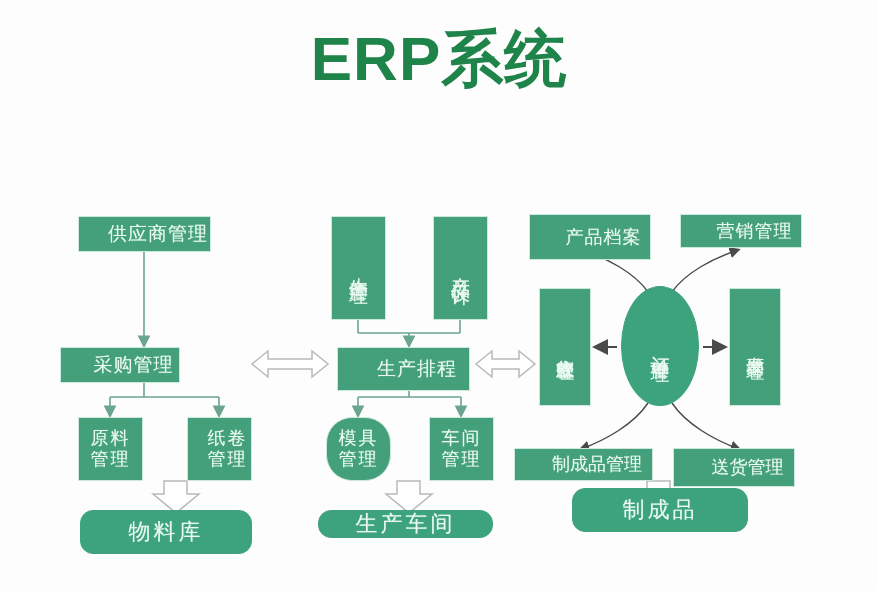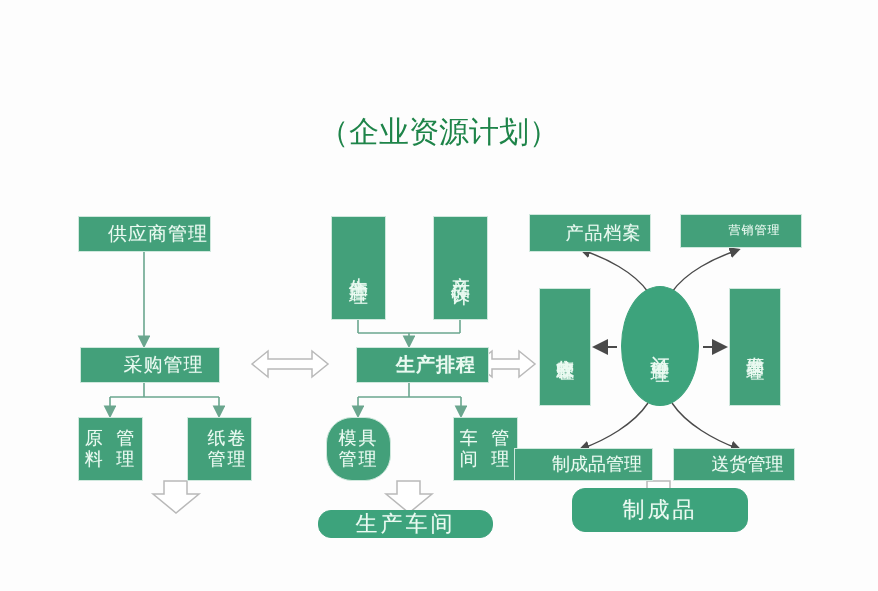--- a/index.html
+++ b/index.html
@@ -53,21 +53,21 @@
     writing-mode:vertical-rl;text-orientation:upright;
     font-size:19px;letter-spacing:3px;
   }
   svg{position:absolute;left:0;top:0;width:878px;height:591px;overflow:visible;}
 </style>
 </head>
 <body>
 
 <div id="canvas">
 
-  <div class="subtitle">（企业资源计划）</div>
+  <div class="title">ERP系统</div>
 
   <svg viewBox="0 0 878 591">
     <defs>
       <marker id="tri" markerWidth="10" markerHeight="10" refX="6" refY="4" orient="auto">
         <path d="M0,0 L8,4 L0,8 Z" fill="#6aa68e"></path>
       </marker>
       <marker id="tri-dark" markerWidth="10" markerHeight="10" refX="6" refY="4" orient="auto">
         <path d="M0,0 L8,4 L0,8 Z" fill="#4a4a4a"></path>
       </marker>
     </defs>
@@ -136,86 +136,89 @@
 
     <g>
       <path d="M647,481 L670,481 L670,494 L682,494 L659,513 L636,494 L647,494 Z" fill="#ffffff" stroke="#b9b9b9" stroke-width="1.5"></path>
     </g>
   </svg>
 
   <div class="node h" style="left:78px;top:216px;width:133px;height:36px;">
     <span>供应商管理</span>
   </div>
 
-  <div class="node h" style="left:80px;top:347px;width:140px;height:36px;text-align:right;">
+  <div class="node h" style="left:60px;top:347px;width:120px;height:36px;text-align:right;">
     <span>采购管理</span>
   </div>
 
-  <div class="node two" style="left:78px;top:417px;width:65px;height:64px;flex-direction:row;">
+  <div class="node two" style="left:78px;top:417px;width:65px;height:64px;flex-direction:column;">
     <span>原料</span>
     <span>管理</span>
   </div>
 
   <div class="node two" style="left:187px;top:417px;width:65px;height:64px;flex-direction:column;padding-left:16px;">
     <span>纸卷</span>
     <span>管理</span>
   </div>
 
+  <div class="node round" style="left:80px;top:510px;width:172px;height:44px;">
+    <span>物料库</span>
+  </div>
 
   <div class="node v" style="left:331px;top:216px;width:55px;height:104px;">
     <span>生产管理</span>
   </div>
 
   <div class="node v" style="left:433px;top:216px;width:55px;height:104px;">
     <span>产品设计</span>
   </div>
 
-  <div class="node h" style="left:356px;top:347px;width:133px;height:36px;font-weight:bold;">
+  <div class="node h" style="left:337px;top:347px;width:133px;height:44px;">
     <span>生产排程</span>
   </div>
 
   <div class="node two" style="left:326px;top:417px;width:65px;height:64px;flex-direction:column;border-radius:26px;">
     <span>模具</span>
     <span>管理</span>
   </div>
 
-  <div class="node two" style="left:429px;top:417px;width:65px;height:64px;flex-direction:row;margin-left:24px;">
+  <div class="node two" style="left:429px;top:417px;width:65px;height:64px;flex-direction:column;">
     <span>车间</span>
     <span>管理</span>
   </div>
 
   <div class="node round" style="left:318px;top:510px;width:175px;height:28px;">
     <span>生产车间</span>
   </div>
 
-  <div class="node h" style="left:529px;top:214px;width:122px;height:38px;font-size:18px;">
+  <div class="node h" style="left:529px;top:214px;width:122px;height:46px;font-size:18px;">
     <span>产品档案</span>
   </div>
 
-  <div class="node h" style="left:680px;top:214px;width:122px;height:34px;font-size:12px;justify-content:center;">
+  <div class="node h" style="left:680px;top:214px;width:122px;height:34px;font-size:18px;justify-content:center;">
     <span>营销管理</span>
   </div>
 
   <div class="node v" style="left:539px;top:288px;width:52px;height:118px;font-size:18px;letter-spacing:1px;">
     <span>应收款管理</span>
   </div>
 
   <div class="node ellipse" style="left:621px;top:286px;width:78px;height:120px;">
     <span>订单管理</span>
   </div>
 
   <div class="node v" style="left:729px;top:288px;width:52px;height:118px;font-size:18px;letter-spacing:2px;">
     <span>发票管理</span>
   </div>
 
   <div class="node h" style="left:514px;top:448px;width:139px;height:33px;font-size:18px;letter-spacing:0px;">
     <span>制成品管理</span>
   </div>
 
-  <div class="node h" style="left:673px;top:448px;width:122px;height:33px;font-size:18px;letter-spacing:0px;">
+  <div class="node h" style="left:673px;top:448px;width:122px;height:39px;font-size:18px;letter-spacing:0px;">
     <span>送货管理</span>
   </div>
 
   <div class="node round" style="left:572px;top:488px;width:176px;height:44px;">
     <span>制成品</span>
   </div>
 
 </div>
 
 </body></html>

